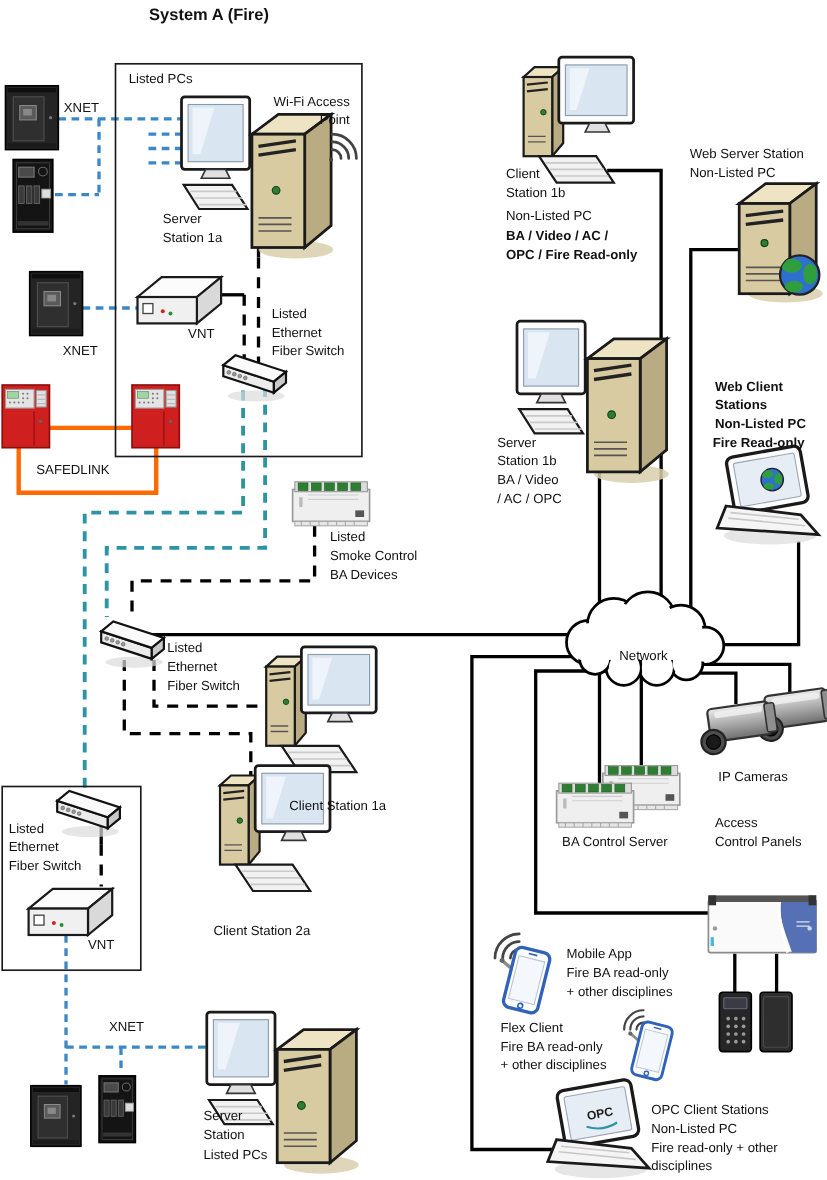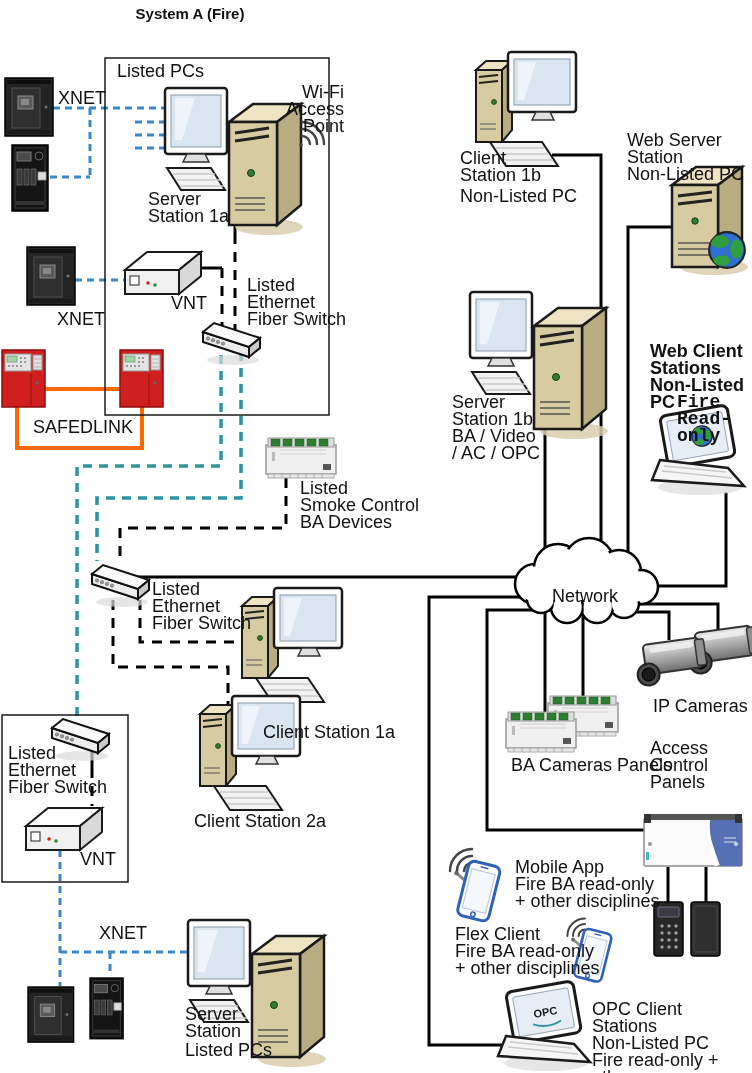--- a/index.html
+++ b/index.html
@@ -1,19 +1,19 @@
 <!DOCTYPE html>
 <html><head>
 <meta charset="utf-8">
 <style>
   html,body{margin:0;padding:0;background:#fff;}
   .stage{position:relative;width:752px;height:1073px;background:#fff;
          font-family:"Liberation Sans",sans-serif;overflow:hidden;}
   .stage svg{position:absolute;left:0;top:0;}
-  .lbl{position:absolute;font-size:18px;line-height:17px;color:#111;
+  .lbl{position:absolute;font-size:12px;line-height:17px;color:#111;
        white-space:pre-line;}
   .b{font-weight:bold;}
   .ttl{font-size:15px;font-weight:bold;text-align:center;line-height:19px;white-space:pre-line;}
   .ra{text-align:right;}
   .ctr{text-align:center;}
 </style>
 </head>
 <body>
 
 <div class="stage">
@@ -347,64 +347,66 @@
     <circle cx="541" cy="599" r="11.5"></circle>
     <rect x="540" y="570" width="90" height="30"></rect>
   </g>
 </g>
 
 </svg>
 
 <div class="lbl ttl" style="left:105px;top:4px;width:170px;">System A (Fire)</div>
 
 <div class="lbl" style="left:117px;top:63px;">Listed PCs</div>
-<div class="lbl ra" style="left:230px;top:84px;width:88px;padding-left:26px;">Wi-Fi Access
+<div class="lbl ra" style="left:230px;top:84px;width:88px;">Wi-Fi Access
 Point</div>
 <div class="lbl" style="left:58px;top:90px;">XNET</div>
 <div class="lbl" style="left:148px;top:191px;">Server
 Station 1a</div>
 <div class="lbl" style="left:171px;top:295px;">VNT</div>
 <div class="lbl" style="left:247px;top:277px;">Listed
 Ethernet
 Fiber Switch</div>
 <div class="lbl" style="left:57px;top:311px;">XNET</div>
 <div class="lbl" style="left:33px;top:419px;">SAFEDLINK</div>
 <div class="lbl" style="left:300px;top:480px;">Listed
 Smoke Control
 BA Devices</div>
 <div class="lbl" style="left:152px;top:581px;">Listed
 Ethernet
 Fiber Switch</div>
 <div class="lbl" style="left:263px;top:724px;">Client Station 1a</div>
-<div class="lbl" style="left:194px;top:813px;">Client Station 2a</div>
+<div class="lbl" style="left:194px;top:838px;">Client Station 2a</div>
 <div class="lbl" style="left:8px;top:745px;">Listed
 Ethernet
 Fiber Switch</div>
 <div class="lbl" style="left:80px;top:851px;">VNT</div>
 <div class="lbl" style="left:99px;top:925px;">XNET</div>
 <div class="lbl" style="left:185px;top:1006px;">Server
 Station</div>
 <div class="lbl" style="left:185px;top:1042px;">Listed PCs</div>
 
 <div class="lbl" style="left:460px;top:150px;">Client
 Station 1b</div>
 <div class="lbl" style="left:460px;top:188px;">Non-Listed PC</div>
+<div class="lbl b" style="left:460px;top:206px;">BA / Video / AC /
+OPC / Fire Read-only</div>
 <div class="lbl" style="left:627px;top:132px;">Web Server Station
 Non-Listed PC</div>
 <div class="lbl" style="left:452px;top:394px;">Server
 Station 1b
 BA / Video
 / AC / OPC</div>
 <div class="lbl" style="left:650px;top:343px;font-weight:bold;">Web Client
 Stations
 Non-Listed PC</div>
-<div class="lbl b" style="left:677px;top:394px;font-family:Liberation Mono, monospace;">Fire Read-only</div>
+<div class="lbl b" style="left:648px;top:394px;">Fire Read-only</div>
 <div class="lbl ctr" style="left:545px;top:568px;width:80px;margin-top:20px;">Network</div>
 <div class="lbl" style="left:653px;top:698px;text-align:right;">IP Cameras</div>
-<div class="lbl" style="left:511px;top:757px;">BA Cameras Panels</div>
+<div class="lbl" style="left:511px;top:757px;">BA Control Server</div>
 <div class="lbl" style="left:650px;top:740px;">Access
 Control Panels</div>
 <div class="lbl" style="left:515px;top:859px;">Mobile App
 Fire BA read-only
 + other disciplines</div>
 <div class="lbl" style="left:455px;top:926px;">Flex Client
 Fire BA read-only
 + other disciplines</div>
 <div class="lbl" style="left:592px;top:1001px;">OPC Client Stations
 Non-Listed PC

